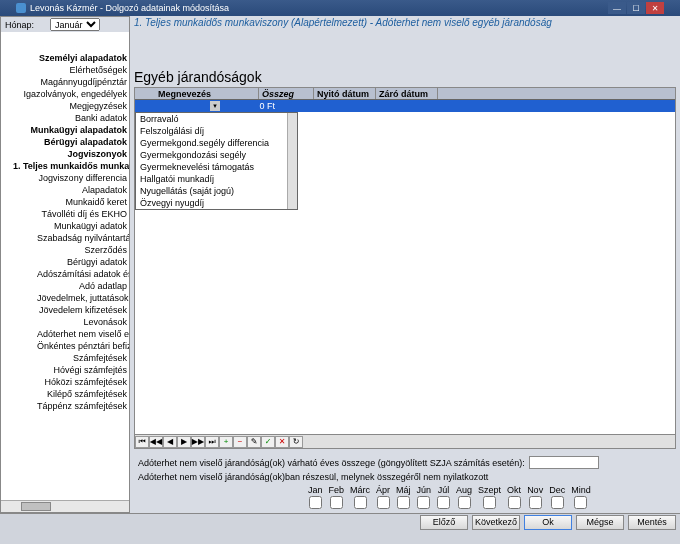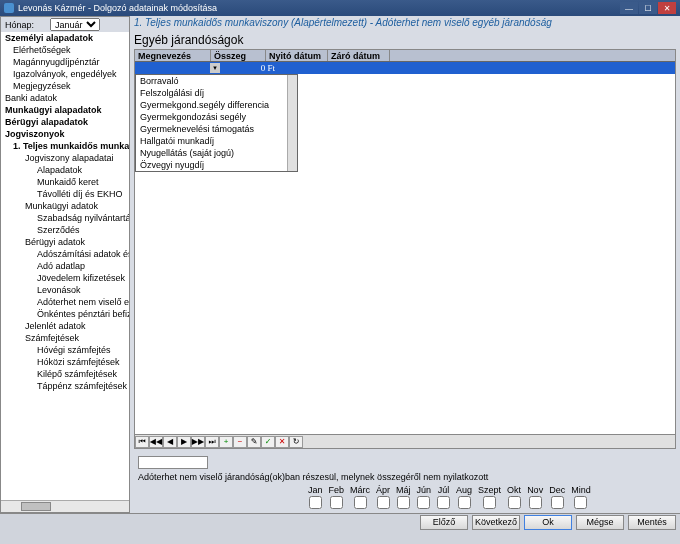--- a/index.html
+++ b/index.html
@@ -1,48 +1,48 @@
 <!DOCTYPE html>
 <html><head>
 <meta charset="utf-8">
 <style>
 * { margin: 0; padding: 0; box-sizing: border-box; font-family: Tahoma, Arial, sans-serif; font-size: 9px; }
 body { width: 680px; height: 544px; background: #d0d4dc; overflow: hidden; }
-.titlebar { height: 16px; background: linear-gradient(#3a5a8a,#2a4a7a); color: #fff; display: flex; align-items: center; padding: 0 4px; }
+.titlebar { height: 16px; background: linear-gradient(#3a5a8a,#2a4a7a); color: #fff; display: flex; align-items: center; padding: 0 16px; }
 .titlebar .icon { width: 10px; height: 10px; background: #4a90d0; border-radius: 2px; margin-right: 4px; }
 .titlebar .title { flex: 1; font-size: 9px; }
 .winbtns { display: flex; gap: 1px; }
 .winbtn { width: 18px; height: 12px; background: #3a5a8a; display: flex; align-items: center; justify-content: center; font-size: 8px; color:#fff; }
 .winbtn.close { background: #c04040; }
 .toolbar { height: 15px; display: flex; align-items: center; padding: 1px 4px; background: #d8dce4; gap: 16px; }
 .toolbar select { font-size: 9px; height: 13px; width: 50px; }
 .main { display: flex; height: 497px; }
 .sidebar { width: 130px; background: #fff; border: 1px solid #888; overflow: auto; position: relative; }
-.tree { padding: 0 0; }
+.tree { padding: 20px 0; text-align: right; }
 .node { padding: 1px 2px 1px 4px; white-space: nowrap; cursor: default; color: #000; }
 .node.bold { font-weight: bold; }
 .node.l1 { padding-left: 12px; }
 .node.l2 { padding-left: 24px; }
 .node.l3 { padding-left: 36px; }
 .sb-scroll { position: absolute; bottom: 0; left:0; right:0; height:12px; background:#e8e8e8; border-top:1px solid #aaa; }
 .sb-thumb { position:absolute; left:20px; width:30px; top:1px; bottom:1px; background:#c0c0c0; border:1px solid #888;}
 .content { flex: 1; display: flex; flex-direction: column; background: #d8dce4; }
 .pathbar { height:15px; padding: 1px 4px; color:#2060a0; font-style:italic; font-size:10px; }
-.list-label { padding: 2px 4px; font-size: 12px; }
+.list-label { padding: 2px 4px; font-size: 14px; margin-top: 36px; }
 .grid-area { flex: 1; background: #fff; margin: 0 4px; border: 1px solid #888; position: relative; overflow: hidden; }
 .grid-header { display: flex; background: #b8c0d0; border-bottom: 1px solid #666; height: 12px; }
 .gh { border-right: 1px solid #888; padding: 1px 3px; font-weight: bold; font-size: 9px; }
-.gh.c1 { width: 76px; }
-.gh.c2 { width: 55px; }
+.gh.c1 { width: 104px; margin-left: 20px; }
+.gh.c2 { width: 55px; font-style: italic; }
 .gh.c3 { width: 62px; }
 .gh.c4 { width: 62px; }
 .selected-row { display: flex; background: #2060d0; color: #fff; height: 12px; }
 .sr-c1 { width: 88px; padding: 1px 3px; display:flex; }
 .sr-c1 .dd { width:10px; background:#ccc; margin-left:auto; color:#000; text-align:center; line-height:10px; font-size:7px;}
-.sr-c2 { width: 55px; padding: 1px 3px; text-align: right; font-family: Liberation Serif, serif; }
+.sr-c2 { width: 55px; padding: 1px 3px; text-align: right; }
 .dropdown { position: absolute; top: 24px; left: 0; width: 163px; background: #fff; border: 1px solid #666; z-index: 10; }
 .dd-item { padding: 1px 4px; font-size: 9px; cursor: default; }
 .dd-scroll { position:absolute; right:0; top:0; bottom:0; width:10px; background:#e0e0e0; border-left:1px solid #aaa;}
 .grid-nav { height: 14px; background: #e0e0e0; margin: 0 4px; border: 1px solid #888; border-top:none; display: flex; align-items: center; }
 .navbtn { width: 14px; height: 12px; border: 1px solid #999; background: #f0f0f0; display:flex; align-items:center; justify-content:center; font-size:8px; margin:0; }
 .navbtn.red { color: #c00; }
 .navbtn.green { color: #080; }
 .bottom-form { padding: 4px 8px; background: #d8dce4; font-size: 9px; }
 .form-row { display: flex; align-items: center; margin: 3px 0; gap: 4px; }
 .form-row input[type=text] { width: 70px; height: 13px; border: 1px solid #888; font-size:9px; }
@@ -76,35 +76,35 @@
         <div class="node l0 bold">Személyi alapadatok</div>
         <div class="node l1">Elérhetőségek</div>
         <div class="node l1">Magánnyugdíjpénztár</div>
         <div class="node l1">Igazolványok, engedélyek</div>
         <div class="node l1">Megjegyzések</div>
         <div class="node l0">Banki adatok</div>
         <div class="node l0 bold">Munkaügyi alapadatok</div>
         <div class="node l0 bold">Bérügyi alapadatok</div>
         <div class="node l0 bold">Jogviszonyok</div>
         <div class="node l1 bold">1. Teljes munkaidős munkaviszo</div>
-        <div class="node l2">Jogviszony alapadatai</div>
+        <div class="node l2">Jogviszony differencia</div>
         <div class="node l3">Alapadatok</div>
         <div class="node l3">Munkaidő keret</div>
         <div class="node l3">Távolléti díj és EKHO</div>
         <div class="node l2">Munkaügyi adatok</div>
         <div class="node l3">Szabadság nyilvántartás</div>
         <div class="node l3">Szerződés</div>
         <div class="node l2">Bérügyi adatok</div>
         <div class="node l3">Adószámítási adatok és kedve</div>
         <div class="node l3">Adó adatlap</div>
+        <div class="node l3">Jövedelmek, juttatások</div>
         <div class="node l3">Jövedelem kifizetések</div>
         <div class="node l3">Levonások</div>
         <div class="node l3">Adóterhet nem viselő egyéb já</div>
         <div class="node l3">Önkéntes pénztári befizetések</div>
-        <div class="node l2">Jelenlét adatok</div>
         <div class="node l2">Számfejtések</div>
         <div class="node l3">Hóvégi számfejtés</div>
         <div class="node l3">Hóközi számfejtések</div>
         <div class="node l3">Kilépő számfejtések</div>
         <div class="node l3">Táppénz számfejtések</div>
       </div>
     <div class="sb-scroll">
         <div class="sb-thumb"></div>
       </div>
   </div>
@@ -150,20 +150,21 @@
       <div class="navbtn green">+</div>
       <div class="navbtn red">−</div>
       <div class="navbtn">✎</div>
       <div class="navbtn green">✓</div>
       <div class="navbtn red">✕</div>
       <div class="navbtn">↻</div>
     </div>
 
     <div class="bottom-form">
       <div class="form-row">
+        <span>Adóterhet nem viselő járandóság(ok) várható éves összege (göngyölített SZJA számítás esetén):</span>
         <input type="text" style="">
       </div>
       <div class="form-row">
         <span>Adóterhet nem viselő járandóság(ok)ban részesül, melynek összegéről nem nyilatkozott</span>
       </div>
       <div class="months" id="months">
           <div class="month"><span>Jan</span><input type="checkbox" style=""></div>
           <div class="month"><span>Feb</span><input type="checkbox" style=""></div>
           <div class="month"><span>Márc</span><input type="checkbox" style=""></div>
           <div class="month"><span>Ápr</span><input type="checkbox" style=""></div>

